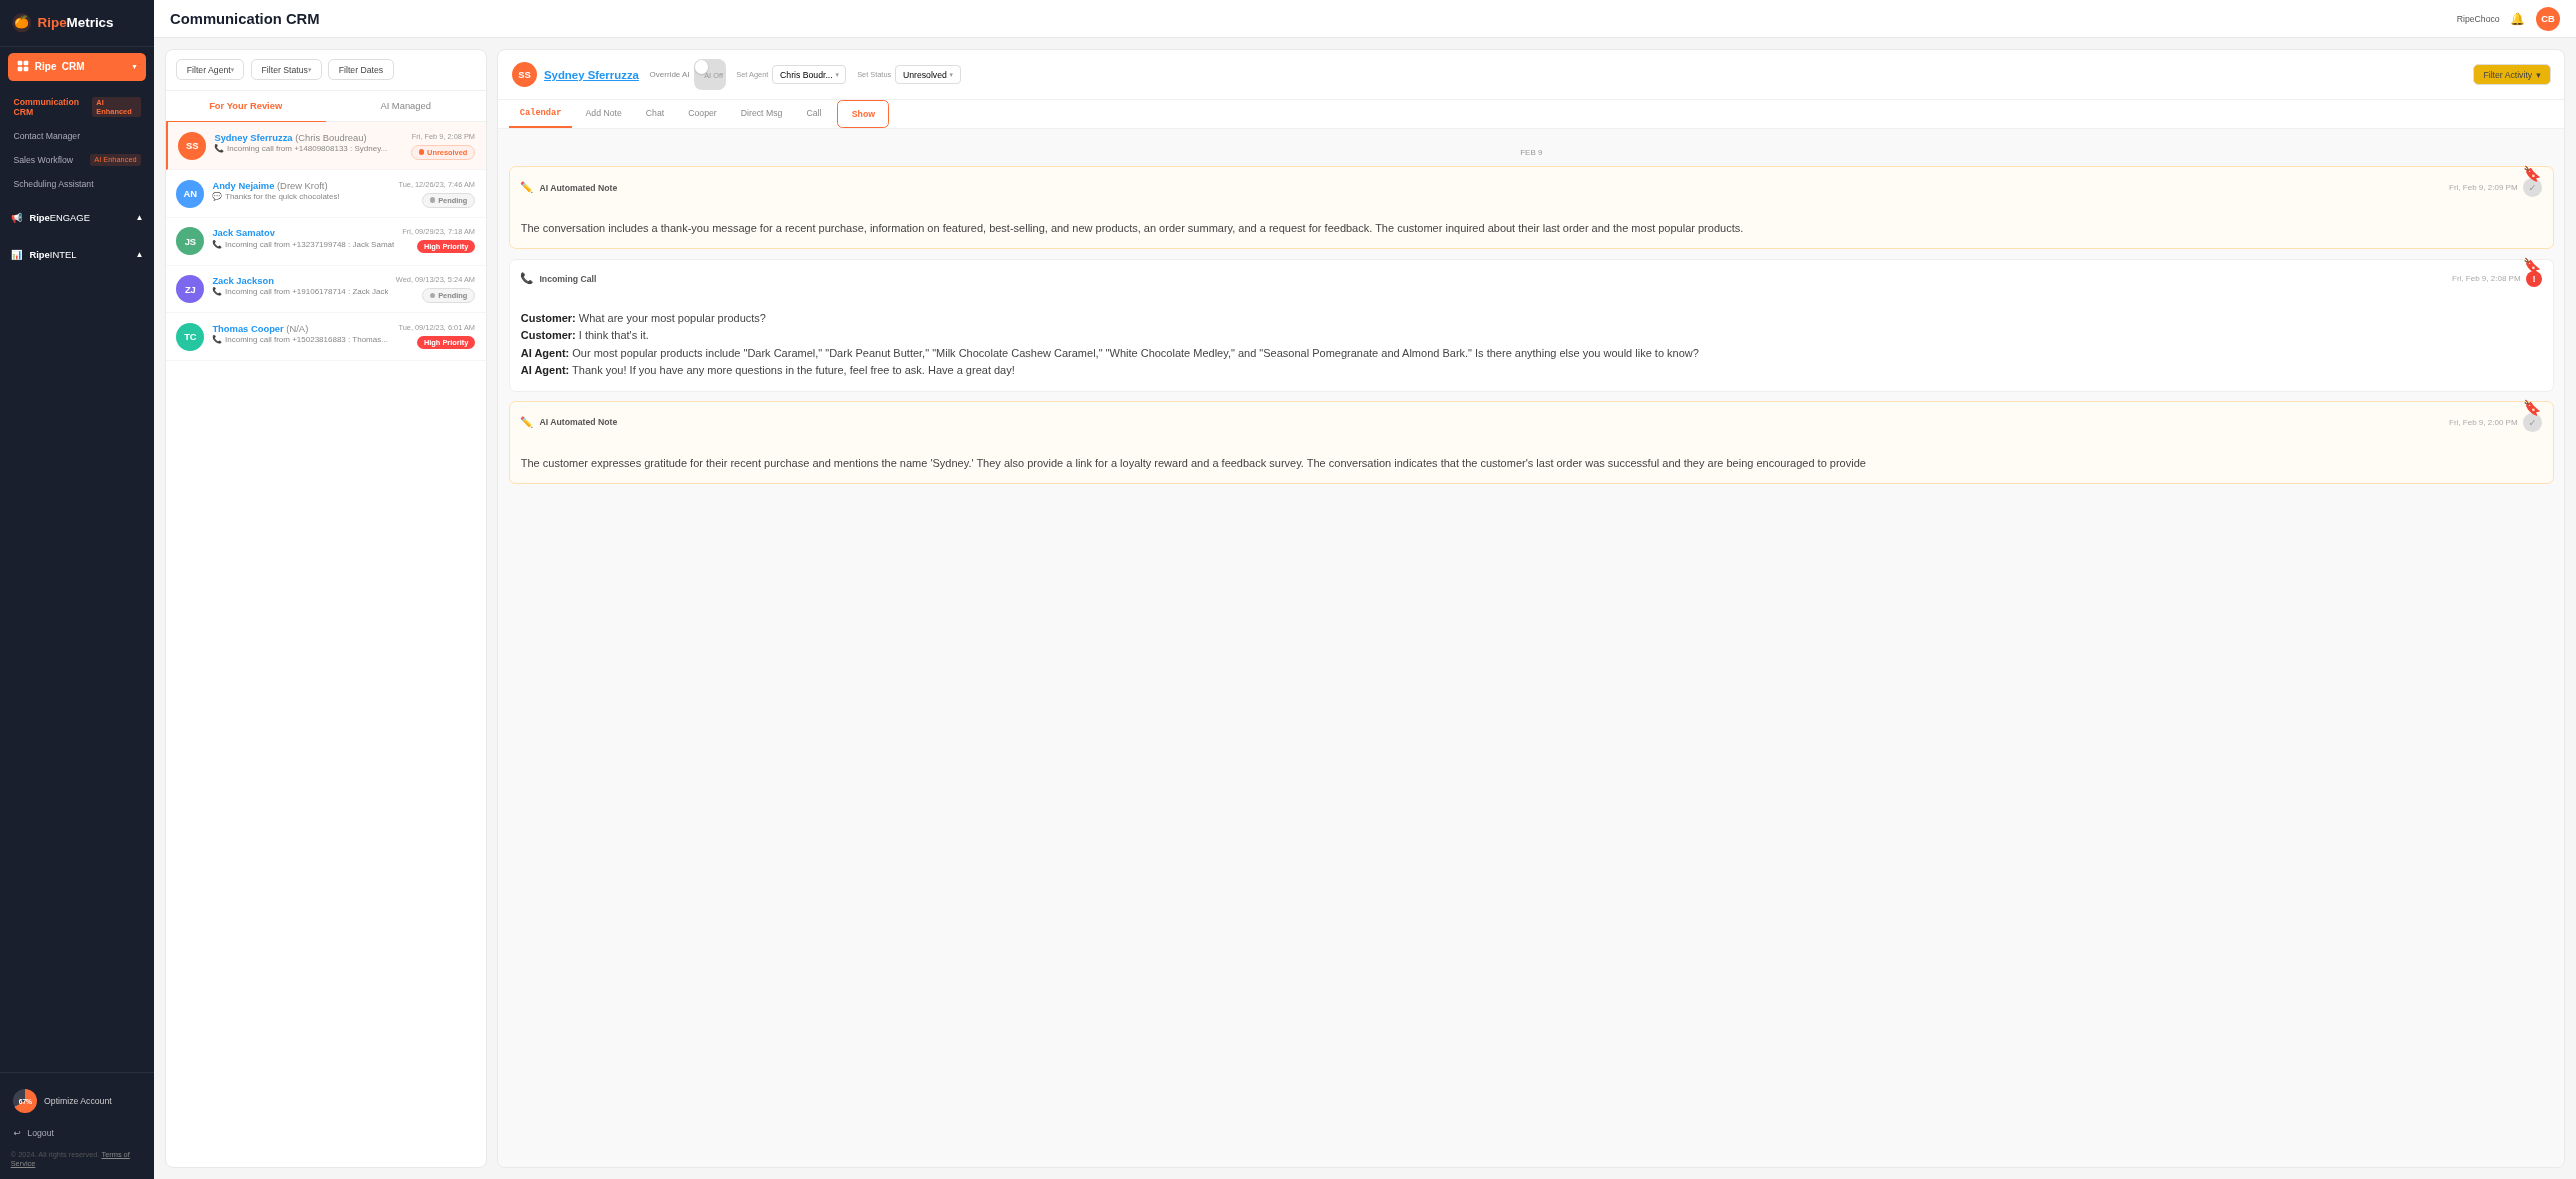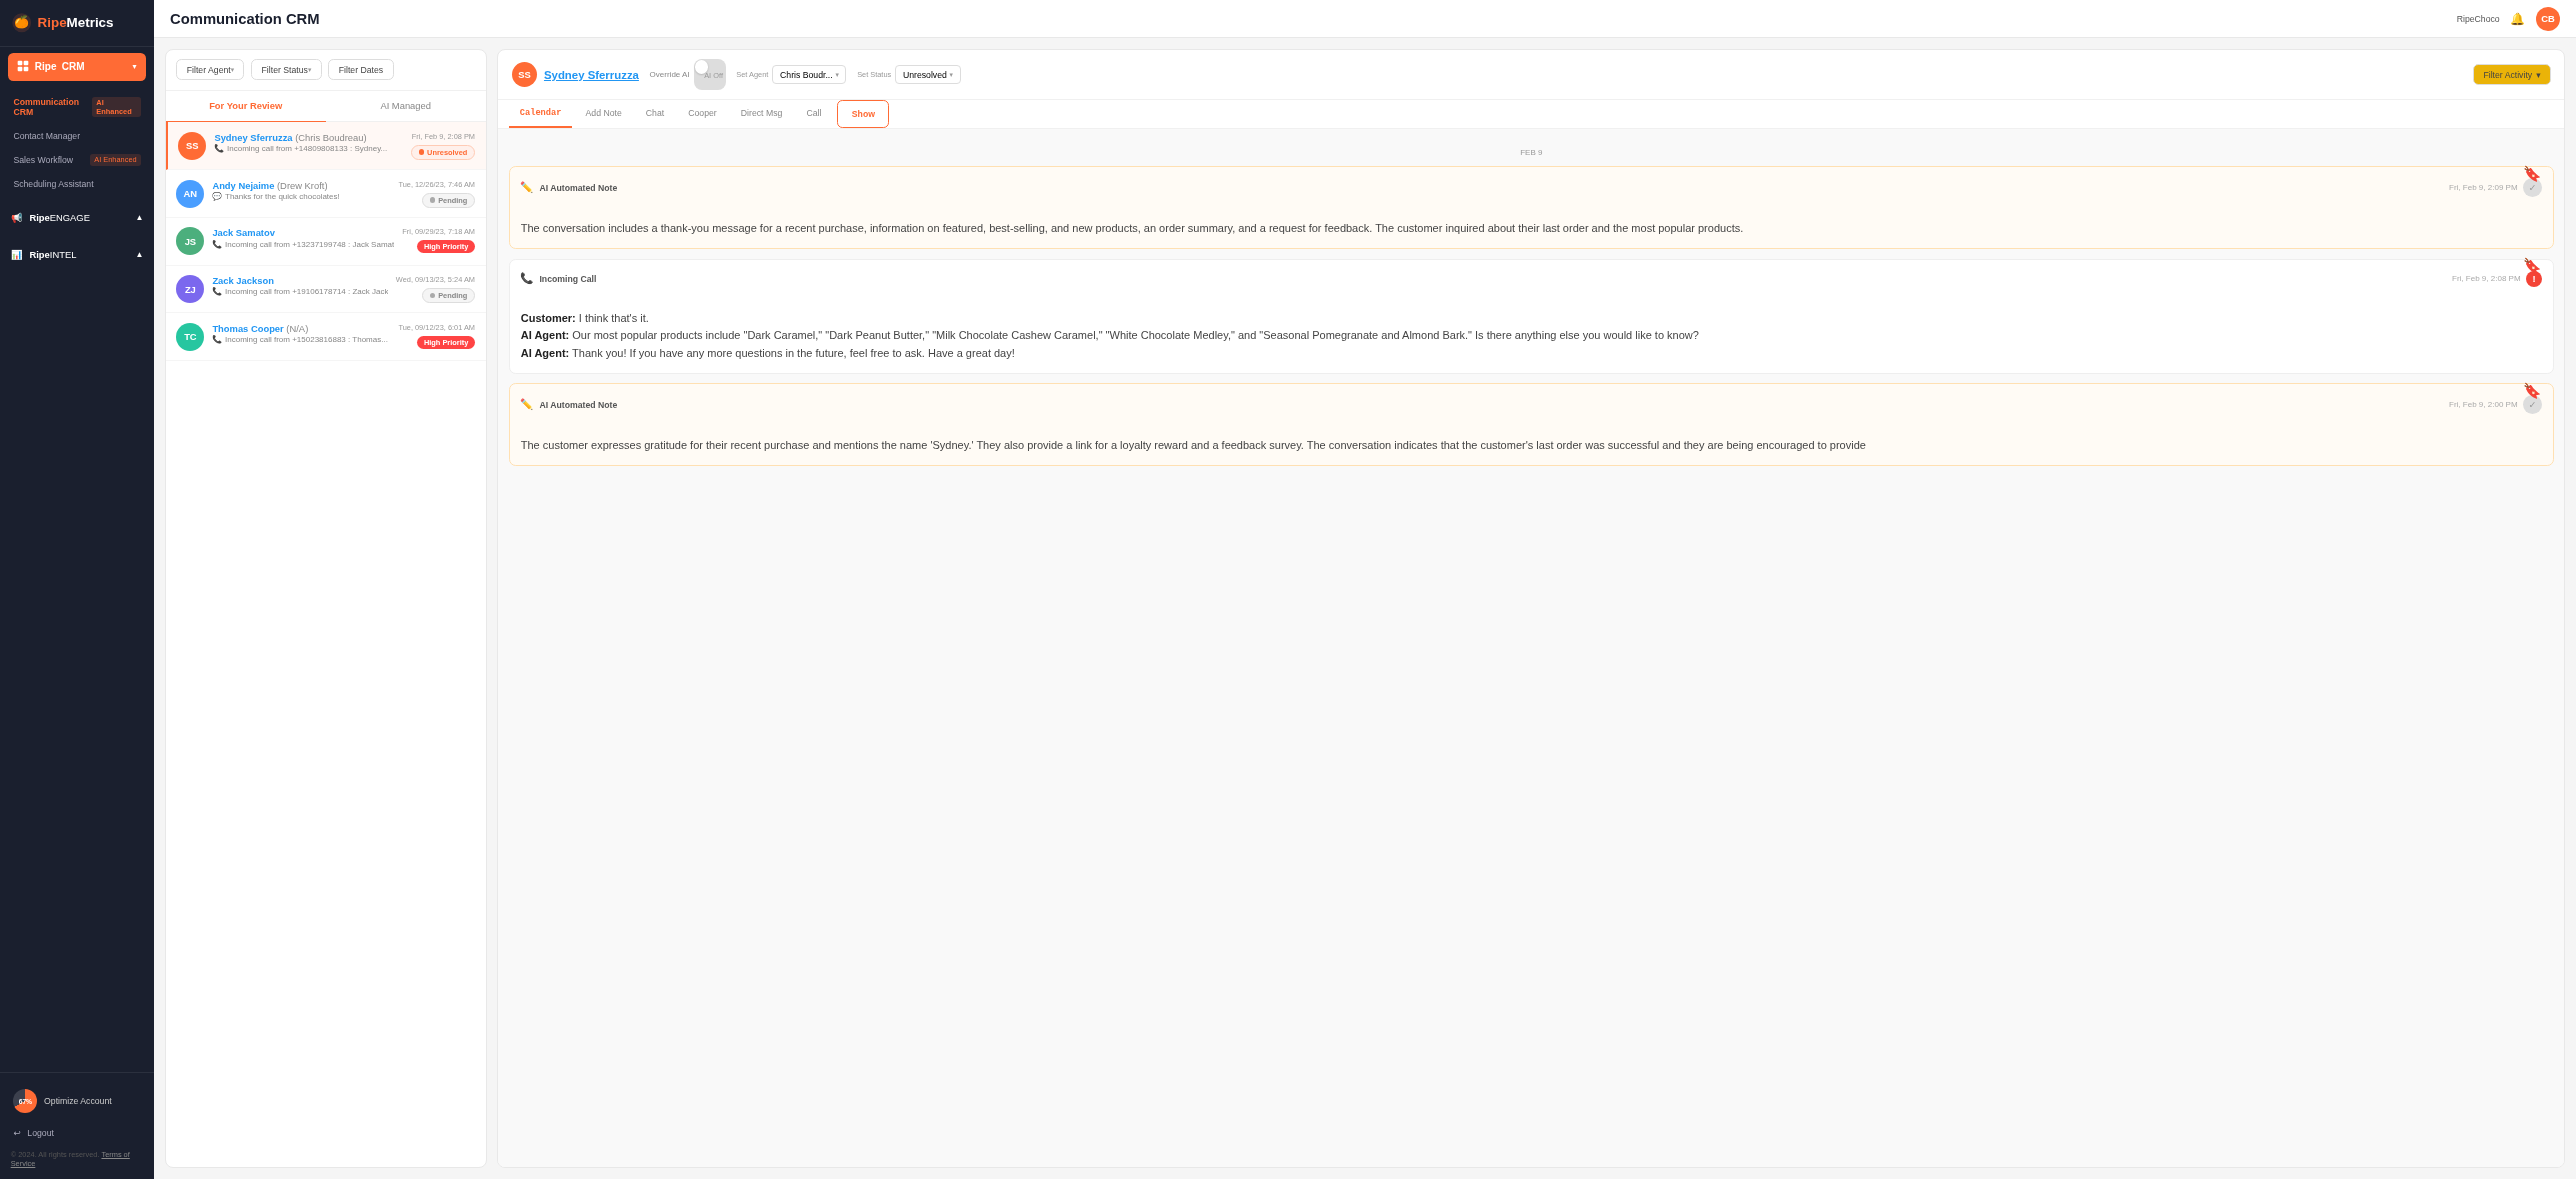--- a/index.html
+++ b/index.html
@@ -441,20 +441,21 @@
             <div class="card-type">
               <span style="font-size:10.7px;color:#ff6b35;">📞</span>
               <span>Incoming Call</span>
             </div>
             <div style="display:flex;align-items:center;gap:5.4px;">
               <span class="card-time">Fri, Feb 9, 2:08 PM</span>
               <div class="card-warning">!</div>
             </div>
           </div>
           <div class="card-body">
+            <p><strong>Customer:</strong> <span>What are your most popular products?</span></p>
             <p><strong>Customer:</strong> <span>I think that's it.</span></p>
             <p><strong>AI Agent:</strong> <span>Our most popular products include "Dark Caramel," "Dark Peanut Butter," "Milk Chocolate Cashew Caramel," "White Chocolate Medley," and "Seasonal Pomegranate and Almond Bark." Is there anything else you would like to know?</span></p>
             <p><strong>AI Agent:</strong> <span>Thank you! If you have any more questions in the future, feel free to ask. Have a great day!</span></p>
           </div>
         </div>
 
         <div class="activity-card ai-note">
           <span class="bookmark-gold" style="position:absolute;top:-2.7px;right:10.7px;">🔖</span>
           <div class="card-header">
             <div class="card-type">

